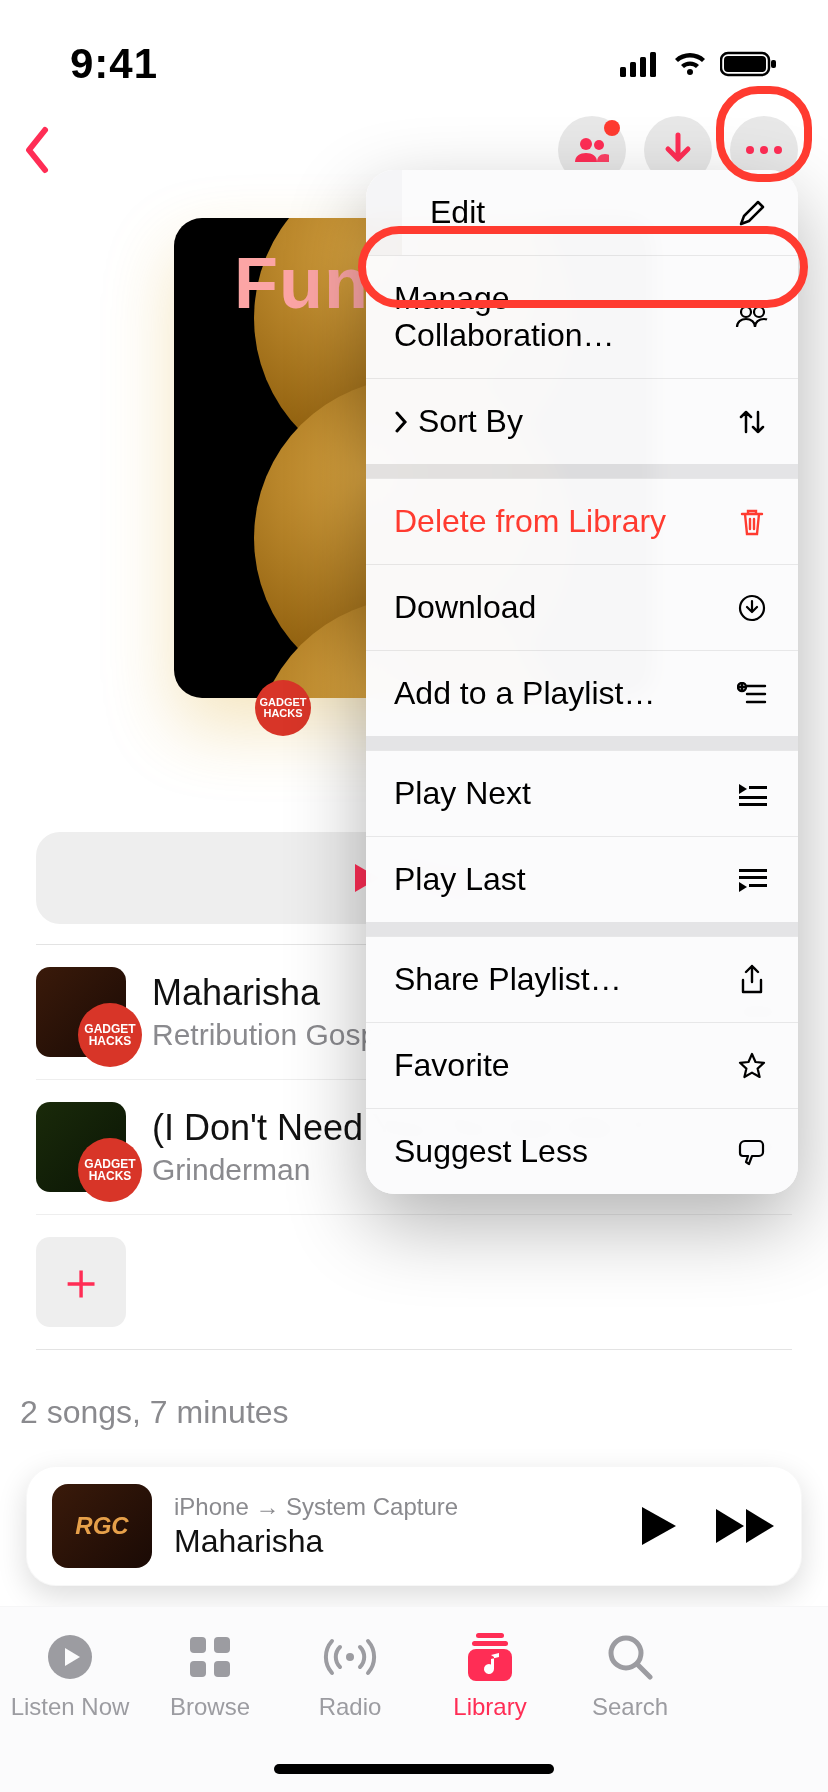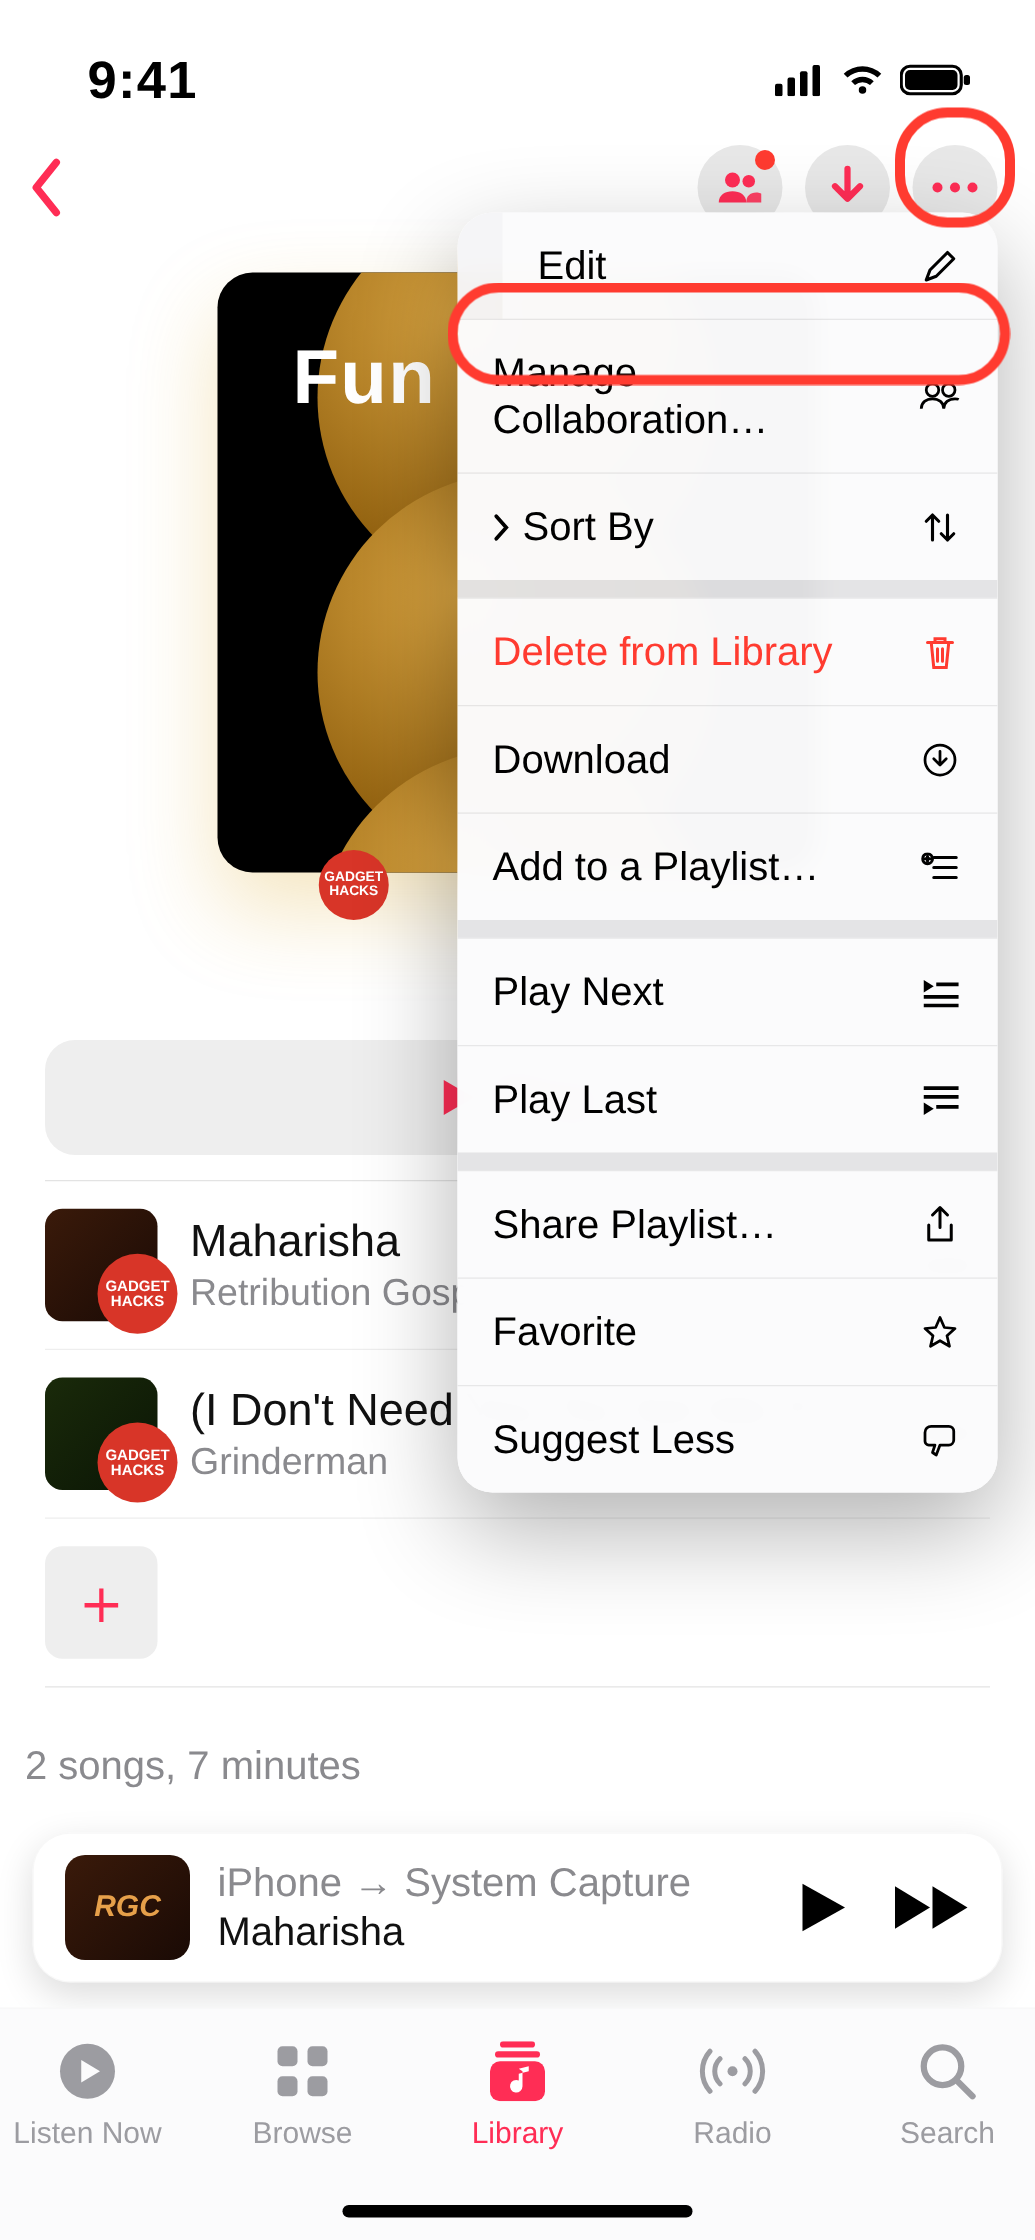--- a/index.html
+++ b/index.html
@@ -15,21 +15,21 @@
 .nav-right { display:flex; gap:18px; align-items:center; }
 .circ-btn { width:68px; height:68px; border-radius:50%; background:#e8e8e8; display:flex; align-items:center; justify-content:center; position:relative; }
 .badge { position:absolute; top:4px; right:6px; width:16px; height:16px; border-radius:50%; background:#ff3b30; }
 
 .artwork-wrap { position:relative; margin: 10px auto 0; width:544px; height:544px; }
 .artwork { width:480px; height:480px; border-radius:28px; background:#000; box-shadow: 0 30px 70px rgba(218,165,32,0.28); margin:0 auto; position:relative; overflow:hidden; }
 .artwork .circle { position:absolute; width:320px; height:320px; border-radius:50%; background: radial-gradient(circle at 35% 30%, #d9a441, #8a5a0a 70%, #3d2a07); left:80px; }
 .artwork .c1 { top:-60px; }
 .artwork .c2 { top:160px; }
 .artwork .c3 { top:380px; }
-.artwork-title { position:absolute; top:48px; left:60px; font-size:61px; font-weight:800; color:#ffffff; letter-spacing:1px; }
+.artwork-title { position:absolute; top:24px; left:60px; font-size:72px; font-weight:800; color:#fca5a5; letter-spacing:1px; }
 
 .watermark { position:absolute; left:255px; top:680px; width:56px; height:56px; border-radius:50%; background:#d83528; color:#fff; font-size:12px; font-weight:700; display:flex; flex-direction:column; align-items:center; justify-content:center; line-height:1; }
 .watermark span{font-size:11px;}
 
 .play-row { display:flex; gap:22px; padding:30px 36px 20px; margin-top:40px; }
 .play-btn { flex:1; height:92px; border-radius:24px; background:#eeeeee; display:flex; align-items:center; justify-content:center; gap:16px; font-size:38px; font-weight:600; color:#ff2d55; }
 
 .songs { padding: 0 36px; }
 .song-row { display:flex; align-items:center; gap:26px; padding:22px 0; border-top:1px solid #eee; }
 .songs .song-row:first-child{border-top:1px solid #e3e3e3;}
@@ -45,25 +45,25 @@
 .add-row { display:flex; align-items:center; gap:26px; padding:22px 0; }
 .add-art { width:90px; height:90px; border-radius:14px; background:#eeeeee; display:flex; align-items:center; justify-content:center; color:#ff2d55; font-size:52px; font-weight:300; }
 .add-label { font-size:36px; color:#111; }
 .thin-sep{height:1px;background:#e3e3e3;margin:0 36px;}
 
 .summary { padding: 44px 20px 0; font-size:32px; color:#8a8a8e; }
 
 .now-playing { position:absolute; left:26px; right:26px; bottom:206px; height:120px; border-radius:30px; background:#fff; box-shadow:0 10px 30px rgba(0,0,0,0.14), inset 0 0 0 1px rgba(0,0,0,0.03); display:flex; align-items:center; padding:0 26px; gap:22px; }
 .np-art { width:100px; height:84px; border-radius:16px; background:linear-gradient(135deg,#3a1a0a,#1a0a05); flex-shrink:0; display:flex; align-items:center; justify-content:center; color:#e6a04a; font-style:italic; font-weight:700; font-size:24px; }
 .np-text { flex:1; }
-.np-route { font-size:32px; color:#8a8a8e; margin-bottom:2px; display:flex; align-items:center; gap:8px; }
+.np-route { font-size:24px; color:#8a8a8e; margin-bottom:2px; display:flex; align-items:center; gap:8px; }
 .np-title { font-size:32px; color:#111; font-weight:500; }
 .np-controls { display:flex; gap:36px; align-items:center; }
 
-.tabbar { position:absolute; left:0; right:0; bottom:0; height:186px; background:#fbfbfc; display:flex; justify-content:space-between; align-items:flex-start; padding-top:24px; border-top:1px solid rgba(0,0,0,0.02); }
+.tabbar { position:absolute; left:0; right:0; bottom:0; height:186px; background:#fbfbfc; display:flex; justify-content:flex-start; align-items:flex-start; padding-top:24px; border-top:1px solid rgba(0,0,0,0.02); }
 .tab { display:flex; flex-direction:column; align-items:center; gap:10px; color:#9c9ca1; font-size:24px; width:140px; }
 .tab.active { color:#ff2d55; }
 .tab-icon { height:52px; display:flex; align-items:center; justify-content:center; }
 
 .home-indicator { position:absolute; bottom:18px; left:50%; transform:translateX(-50%); width:280px; height:10px; border-radius:6px; background:#000; }
 
 .menu { position:absolute; top:170px; right:30px; width:432px; border-radius:28px; box-shadow: 0 30px 80px rgba(0,0,0,0.30); overflow:hidden; background:rgba(245,245,247,0.97); backdrop-filter: blur(10px); }
 .menu-item { display:flex; align-items:center; justify-content:space-between; padding:24px 28px; font-size:32px; border-top:1px solid rgba(0,0,0,0.08); background:rgba(255,255,255,0.55); }
 .menu-item:first-child{ border-top:none;margin-left:36px; }
 .menu-item.destructive { color:#ff3b30; }
@@ -215,42 +215,42 @@
     <div class="tab-icon">
         <svg width="44" height="44" viewBox="0 0 44 44" fill="#9c9ca1">
           <rect x="2" y="2" width="16" height="16" rx="4"></rect>
           <rect x="26" y="2" width="16" height="16" rx="4"></rect>
           <rect x="2" y="26" width="16" height="16" rx="4"></rect>
           <rect x="26" y="26" width="16" height="16" rx="4"></rect>
         </svg>
       </div>
     <span>Browse</span>
   </div>
+  <div class="tab">
+    <div class="tab-icon">
+        <svg width="56" height="44" viewBox="0 0 56 44" fill="none" stroke="#9c9ca1" stroke-width="4" stroke-linecap="round">
+          <circle cx="28" cy="22" r="4" fill="#9c9ca1" stroke="none"></circle>
+          <path d="M18 12a14 14 0 000 20M38 12a14 14 0 010 20M10 6a24 24 0 000 32M46 6a24 24 0 010 32"></path>
+        </svg>
+      </div>
+    <span>Radio</span>
+  </div>
   <div class="tab active">
     <div class="tab-icon">
         <svg width="44" height="48" viewBox="0 0 44 48" fill="#ff2d55">
           <rect x="8" y="0" width="28" height="5" rx="2.5"></rect>
           <rect x="4" y="8" width="36" height="5" rx="2.5"></rect>
           <rect x="0" y="16" width="44" height="32" rx="8"></rect>
           <path d="M26 24v12a5 5 0 11-3-4.6V26l8-2v-4l-8 2 3 2z" fill="#fff"></path>
         </svg>
       </div>
     <span>Library</span>
   </div>
   <div class="tab">
     <div class="tab-icon">
-        <svg width="56" height="44" viewBox="0 0 56 44" fill="none" stroke="#9c9ca1" stroke-width="4" stroke-linecap="round">
-          <circle cx="28" cy="22" r="4" fill="#9c9ca1" stroke="none"></circle>
-          <path d="M18 12a14 14 0 000 20M38 12a14 14 0 010 20M10 6a24 24 0 000 32M46 6a24 24 0 010 32"></path>
-        </svg>
-      </div>
-    <span>Radio</span>
-  </div>
-  <div class="tab">
-    <div class="tab-icon">
         <svg width="46" height="46" viewBox="0 0 46 46" fill="none" stroke="#9c9ca1" stroke-width="5" stroke-linecap="round">
           <circle cx="19" cy="19" r="15"></circle>
           <path d="M31 31l12 12"></path>
         </svg>
       </div>
     <span>Search</span>
   </div>
 </div>
 <div class="home-indicator"></div>
 

